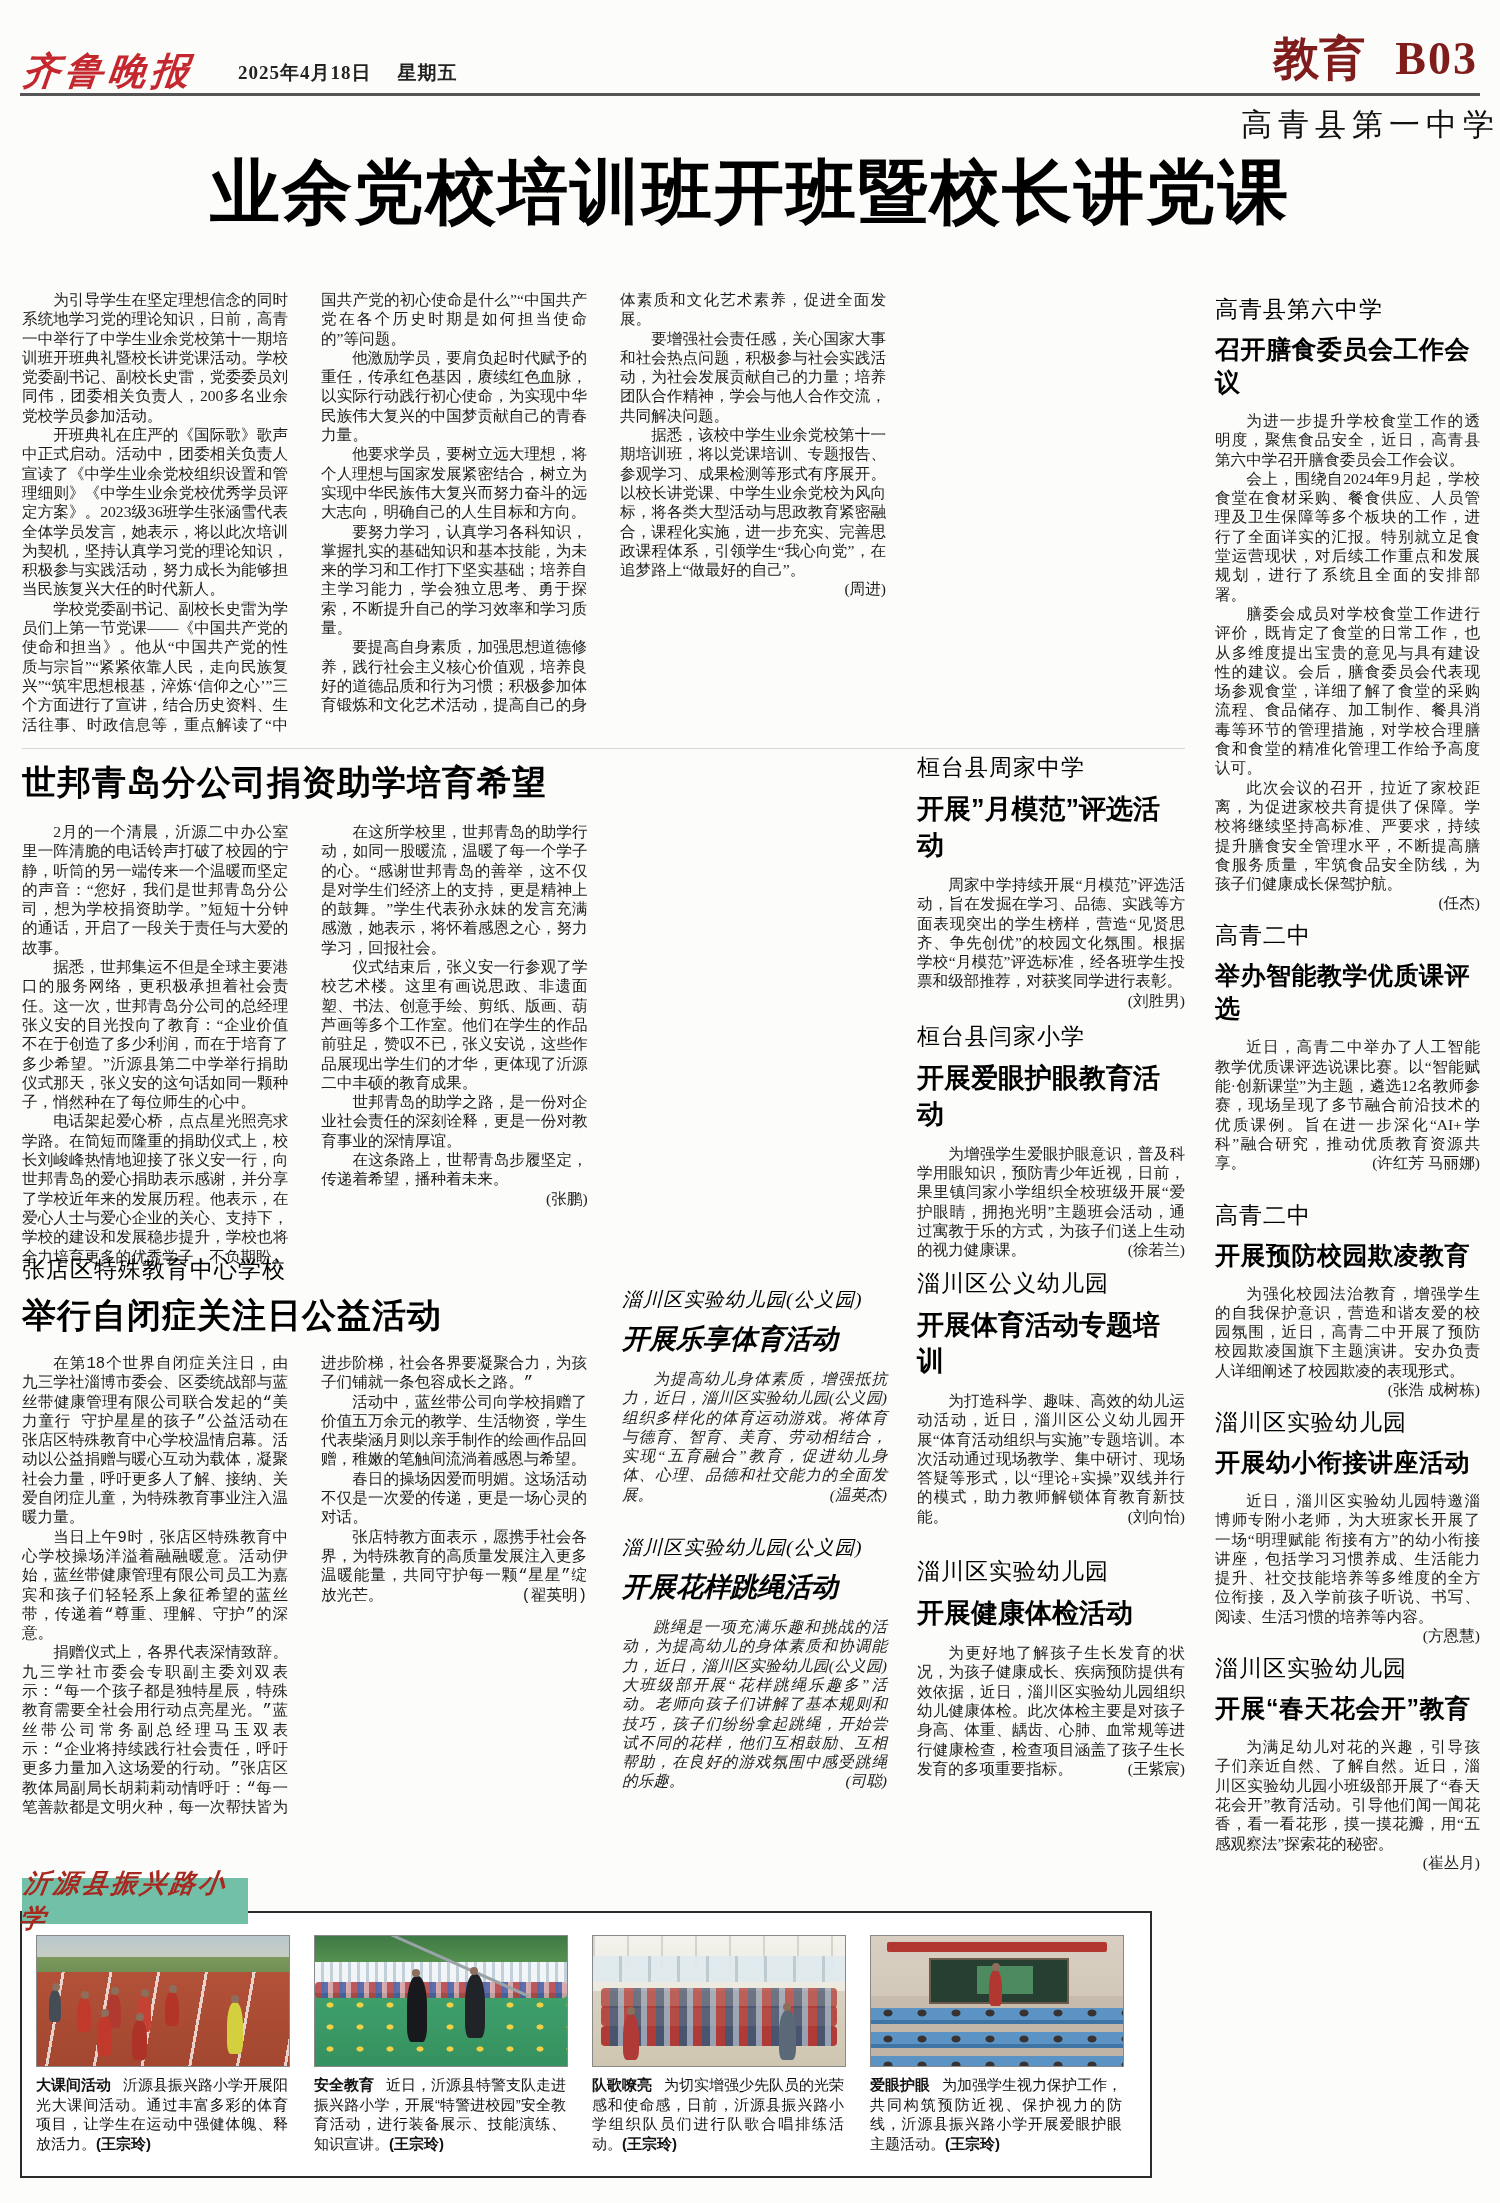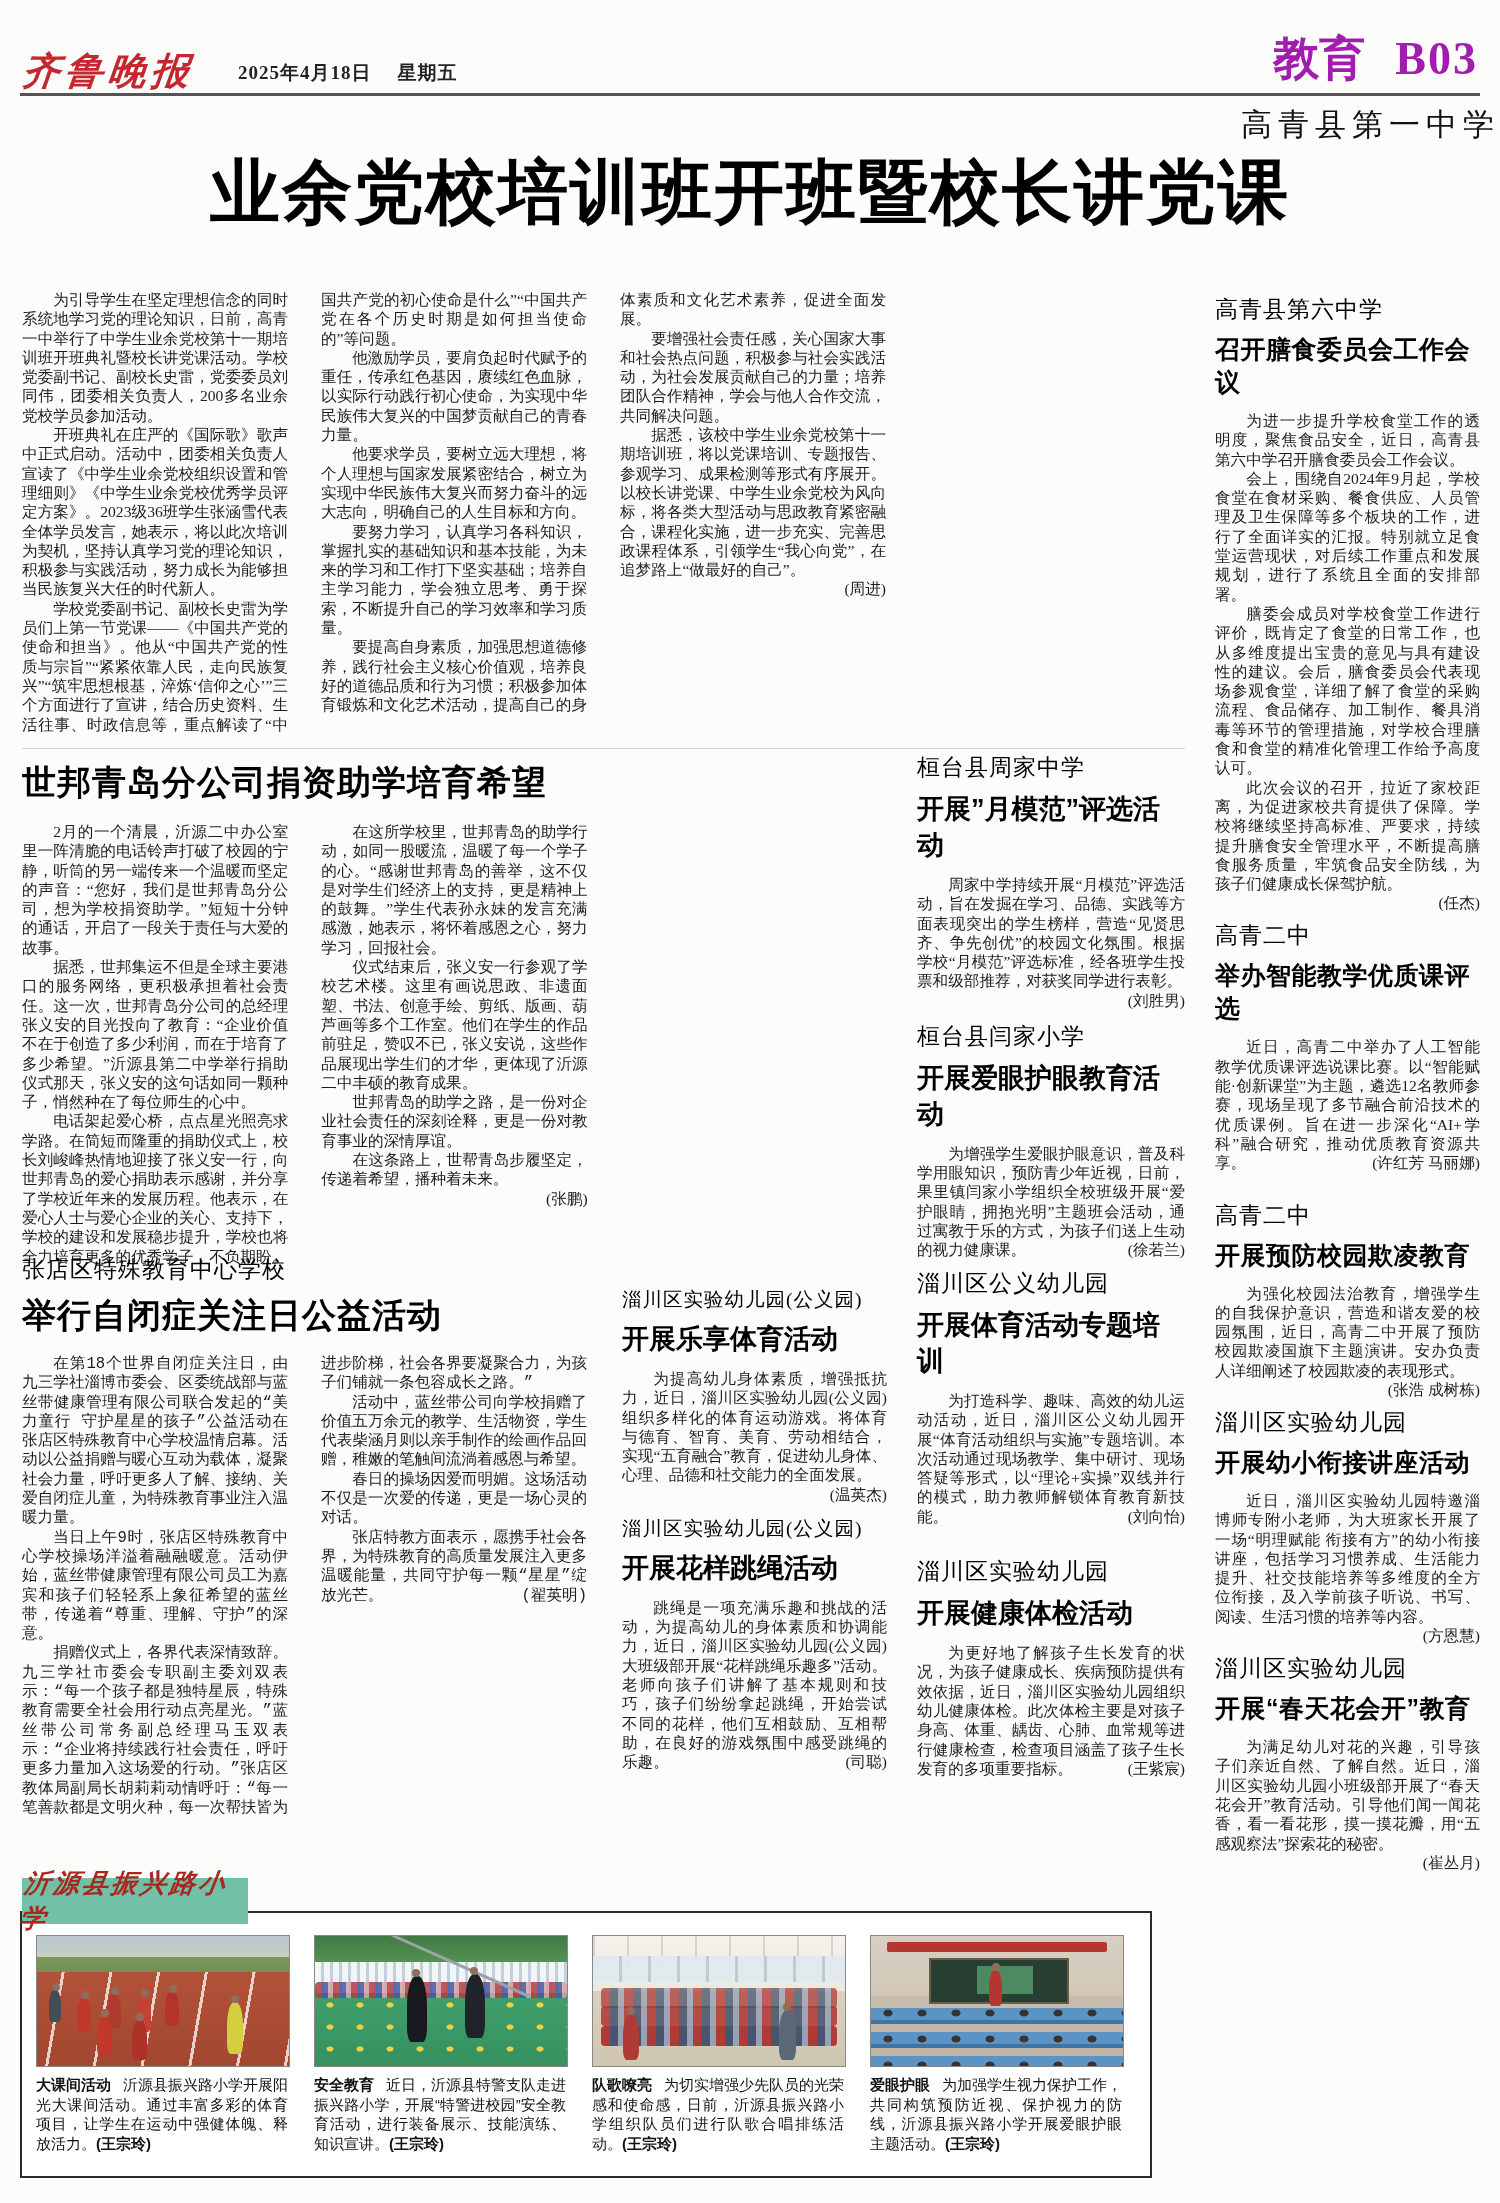--- a/index.html
+++ b/index.html
@@ -5,21 +5,21 @@
   html,body{margin:0;padding:0;}
   body{background:#e8e8e8;}
   .page{position:relative;width:1500px;height:2203px;background:#fcfcfa;margin:0 auto;
         font-family:"Liberation Serif","DejaVu Serif",serif;color:#1b1b1b;overflow:hidden;}
 
   
   .logo{position:absolute;left:22px;top:46px;font-size:38px;font-weight:bold;font-style:italic;
         color:#c4272e;letter-spacing:5px;transform:skewX(-6deg);}
   .dateline{position:absolute;left:238px;top:60px;font-size:19px;font-weight:bold;color:#222;letter-spacing:1px;}
   .dateline .wd{margin-left:26px;}
-  .section-block{position:absolute;right:22px;top:28px;font-size:46px;font-weight:bold;color:#a21caf;}
+  .section-block{position:absolute;right:22px;top:28px;font-size:46px;font-weight:bold;color:#7f1d1d;}
   .section-block .pageno{margin-left:30px;letter-spacing:2px;}
   .header-rule{position:absolute;left:20px;right:20px;top:93px;border-top:3px solid #555;}
 
   
   .lead-kicker{position:absolute;left:0;top:104px;width:100%;text-align:right;font-size:31px;color:#111;letter-spacing:6px;}
   .lead-headline{position:absolute;left:0;top:146px;width:100%;text-align:center;font-size:70px;
         font-weight:900;letter-spacing:2px;color:#000;font-family:"Liberation Serif",serif;}
 
   
   .body-text{font-size:15.6px;line-height:19.3px;text-align:justify;color:#1c1c1c;}
@@ -41,21 +41,21 @@
   
   .col4A{position:absolute;left:917px;top:752px;width:268px;}
   .stack .art-head{font-size:27px;margin:8px 0 12px 0;}
   .stack .article{margin-bottom:30px;}
 
   
   .secB{position:absolute;left:22px;top:1254px;width:565px;}
   .secB .art-head{font-size:34px;margin:8px 0 0 0;letter-spacing:1px;}
   .secB .cols{margin-top:16px;height:500px;column-count:2;column-gap:33px;column-fill:auto;font-family:Liberation Mono, monospace;}
 
-  .col3B{position:absolute;left:622px;top:1286px;width:265px;}
+  .col3B{position:absolute;left:622px;top:1286px;width:265px;font-style:italic;}
   .col4B{position:absolute;left:917px;top:1268px;width:268px;}
 
   
   .rail{position:absolute;left:1215px;top:294px;width:265px;}
   .rail .article{margin-bottom:27px;}
   .rail .art-head{font-size:25px;margin:8px 0 12px 0;letter-spacing:0.5px;}
 
   
   .banner{position:absolute;left:22px;top:1878px;width:226px;height:46px;background:#72c0a7;z-index:3;
           display:flex;align-items:center;justify-content:center;}

